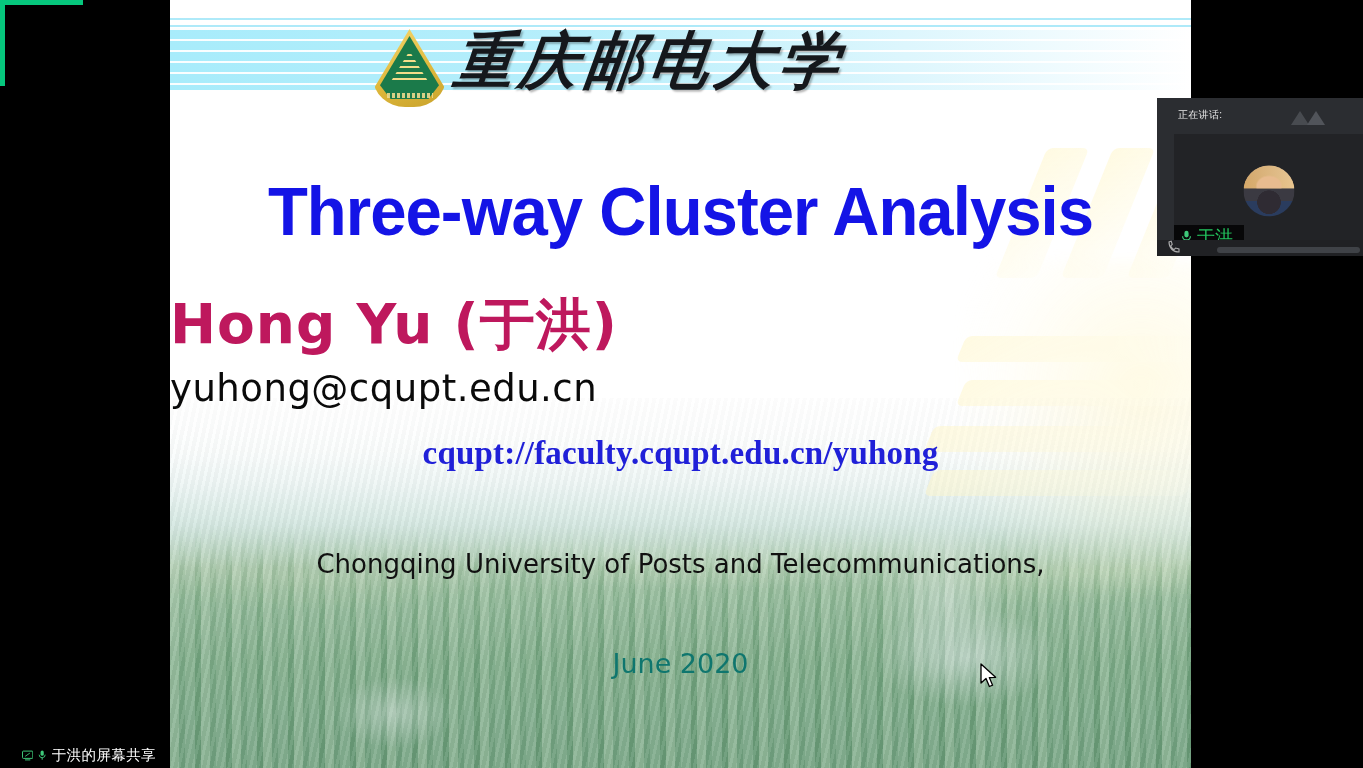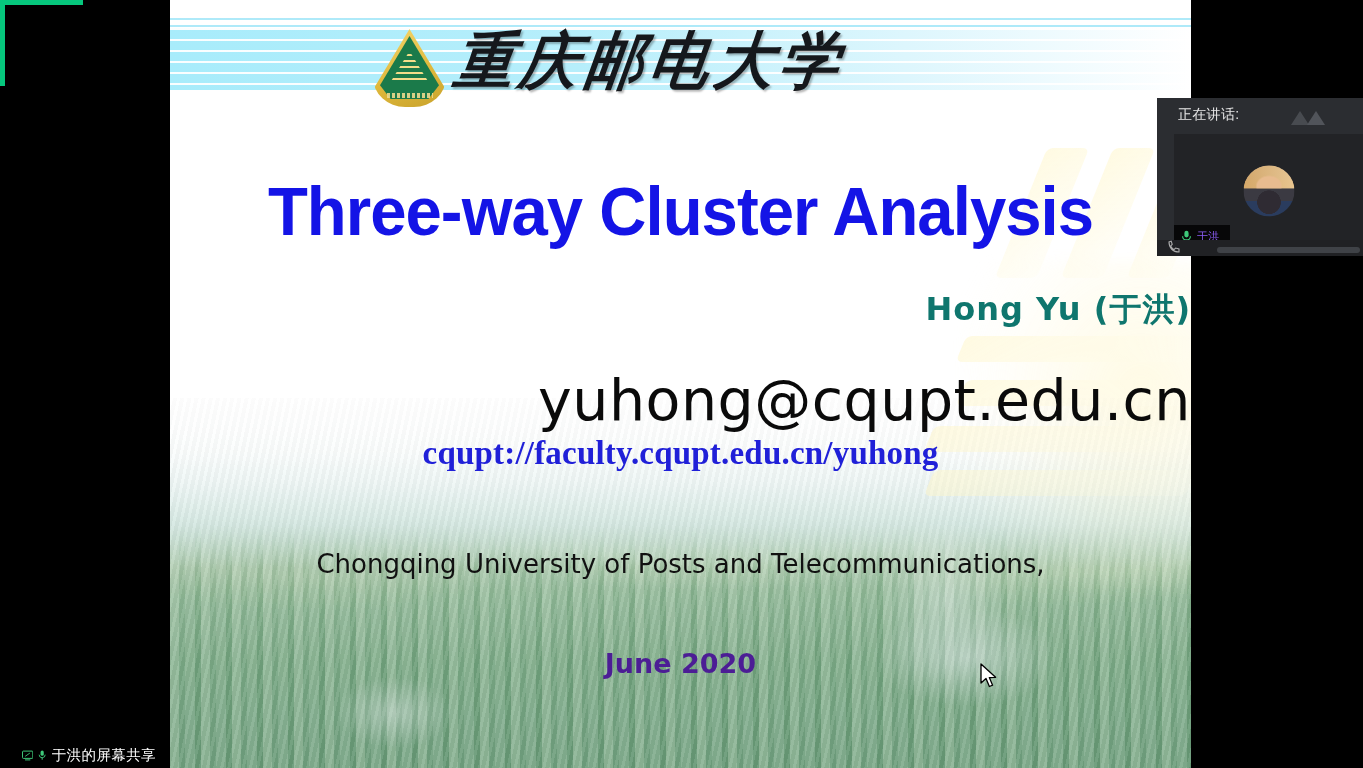--- a/index.html
+++ b/index.html
@@ -172,32 +172,32 @@
     font-family:"Liberation Sans", sans-serif;
     font-weight:bold;
     font-size:68px;
     color:#1414e6;
     letter-spacing:-1px;
     transform:scaleX(.96);
     white-space:nowrap;
   }
   .author-line {
     position:absolute; left:0; top:288px; width:100%;
-    text-align:right;
+    text-align:left;
     font-family:"DejaVu Sans", sans-serif;
     font-weight:bold;
-    font-size:32px;
-    color:#0f766e;
+    font-size:55px;
+    color:#be185d;
     letter-spacing:1px;
   }
   .email-line {
     position:absolute; left:0; top:367px; width:100%;
-    text-align:right;
+    text-align:left;
     font-family:"DejaVu Sans", sans-serif;
-    font-size:57px;
+    font-size:37px;
     color:#0a0a0a;
     letter-spacing:.5px;
   }
   .url-line {
     position:absolute; left:0; top:435px; width:100%;
     text-align:center;
     font-family:"Liberation Serif", serif;
     font-weight:bold;
     font-size:33px;
     color:#2020d8;
@@ -208,40 +208,40 @@
     text-align:center;
     font-family:"DejaVu Sans", sans-serif;
     font-size:26px;
     color:#111111;
     line-height:1.25;
   }
   .date-line {
     position:absolute; left:0; top:648px; width:100%;
     text-align:center;
     font-family:"DejaVu Sans", sans-serif;
-    font-weight:bold;
+    font-weight:normal;
     font-size:27px;
-    color:#4c1d95;
+    color:#0f766e;
   }
 
   
   #cursor { position:absolute; left:979px; top:663px; width:20px; height:26px; }
 
   
   #video-panel {
     position:absolute; left:1157px; top:98px; width:206px; height:158px;
     background:#2b2d31;
   }
   .panel-header {
     position:absolute; left:0; top:0; width:100%; height:34px;
     background:#2b2d31;
     display:flex; align-items:center;
   }
   #speaking-label {
-    color:#e6e6e6; font-size:14px; margin-left:21px; letter-spacing:.3px;
+    color:#e6e6e6; font-size:10px; margin-left:21px; letter-spacing:.3px;
   }
   .brand-mark {
     position:absolute; right:24px; top:8px; width:52px; height:19px;
     opacity:.45;
   }
   .video-tile {
     position:absolute; left:17px; top:36px; width:189px; height:114px;
     background:#222326; overflow:hidden;
   }
   .avatar {
@@ -259,21 +259,21 @@
       radial-gradient(ellipse at 50% 90%, #e8bb8f 0 34%, transparent 36%),
       linear-gradient(to right, rgba(214,168,104,.9), rgba(238,204,150,.85));
   }
   .name-chip {
     position:absolute; left:0; bottom:0; height:23px;
     background:rgba(0,0,0,.78);
     display:flex; align-items:center; gap:5px;
     padding:0 11px 0 7px;
   }
   .mic-glyph { width:11px; height:13px; position:relative; }
-  #participant-name { color:#8b5cf6; font-size:11px; }
+  #participant-name { color:#22c55e; font-size:18px; }
   .panel-footer {
     position:absolute; left:0; bottom:0; width:100%; height:16px;
     background:#202124;
   }
   .phone-glyph { position:absolute; left:10px; bottom:2px; width:15px; height:14px; opacity:.8; }
   .panel-scroll {
     position:absolute; left:60px; bottom:3px; width:143px; height:6px;
     background:#3f4247; border-radius:3px;
   }
 

